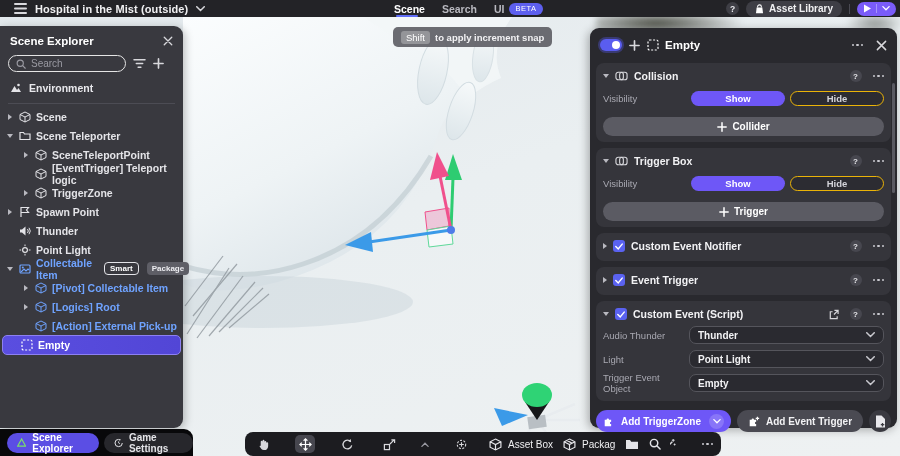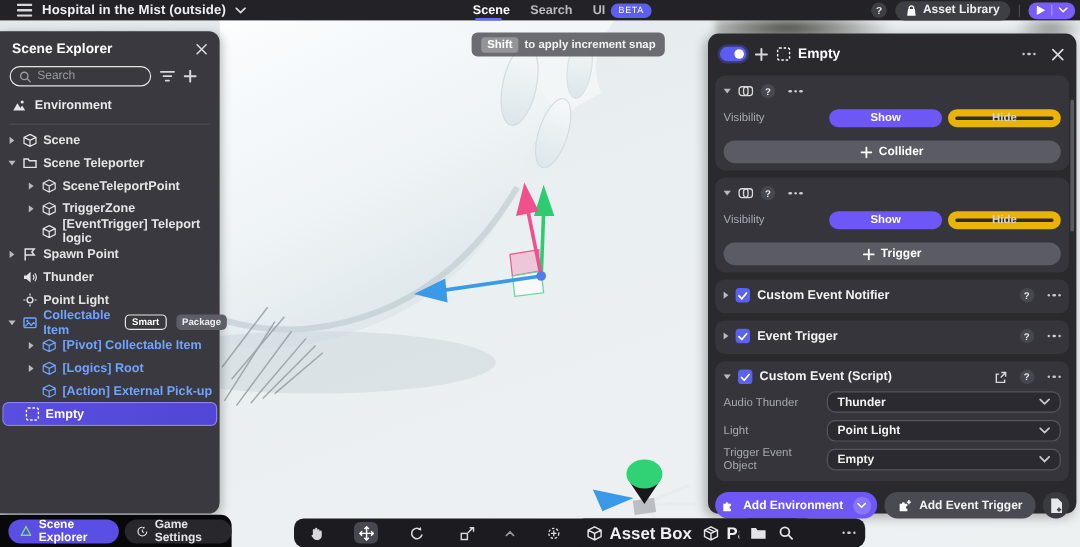--- a/index.html
+++ b/index.html
@@ -23,21 +23,21 @@
   .beta { background:#5d5fef; color:#fff; font-size:7.5px; font-weight:normal; letter-spacing:.5px; padding:1.5px 6px; border-radius:7px; }
   .tb-right { position:absolute; right:4px; top:0; height:17px; display:flex; align-items:center; gap:7px; }
   .help-circ { width:13px; height:13px; border-radius:50%; background:#3e3e45; color:#e8e8ec; font-size:8.5px; font-weight:bold; display:flex; align-items:center; justify-content:center; }
   .lib-pill { display:flex; align-items:center; gap:5px; background:#3e3e45; border-radius:8px; height:16px; padding:0 9px; font-size:10px; font-weight:bold; color:#f0f0f2; }
   .tb-div { width:1px; height:10px; background:#4a4a52; }
   .play-pill { display:flex; align-items:center; background:#7a5cf9; border-radius:8px; height:14px; padding:0 6px; gap:5px; }
   .play-sep { width:1px; height:9px; background:rgba(255,255,255,.35); }
 
   
   .tooltip { position:absolute; left:393px; top:27px; height:20px; display:flex; align-items:center; gap:5px; background:rgba(96,96,102,.92); border-radius:5px; padding:0 8px; z-index:30; }
-  .tt-key { background:rgba(255,255,255,.28); border-radius:3px; font-size:9.5px; font-weight:bold; color:#fff; padding:1px 5px; }
+  .tt-key { background:rgba(255,255,255,.28); border-radius:3px; font-size:9.5px; font-weight:normal; color:#fff; padding:1px 5px; }
   .tt-text { font-size:9.5px; font-weight:bold; color:#f2f2f4; }
 
   
   .sxpanel { position:absolute; left:0; top:26px; width:183px; height:402px; background:#39393f; border-radius:0 9px 9px 0; box-shadow:2px 2px 8px rgba(0,0,0,.25); z-index:20; }
   .sxhead { display:flex; align-items:center; justify-content:space-between; padding:9px 10px 2px 10px; }
   .sxtitle { font-size:11.5px; font-weight:bold; color:#fff; }
   .sxsearchrow { display:flex; align-items:center; gap:7px; margin:6px 8px 0 8px; }
   .sxsearch { flex:0 0 118px; display:flex; align-items:center; gap:5px; height:17px; border:1px solid #e5e5e5; border-radius:9px; padding:0 7px; }
   .sxinput { background:transparent; border:none; outline:none; width:80px; font-size:10px; color:#e8e8ec; font-family:"Liberation Sans",sans-serif; }
   .sxinput::placeholder { color:#9a9aa2; }
@@ -63,40 +63,40 @@
 
   
   .dock { position:absolute; top:432px; height:24px; background:#1c1c20; border-radius:8px; display:flex; align-items:center; z-index:25; color:#d8d8dc; }
   .dock1 { left:245px; padding:0 8px; gap:22px;text-decoration:underline; }
   .dock2 { left:479px; padding:0 10px; gap:6px; }
   .dock3 { left:616px; padding:0 9px; gap:10px; }
   .toolchip { width:20px; height:18px; border-radius:5px; display:flex; align-items:center; justify-content:center; }
   .toolchip.on { background:#47474f; }
   .dkdiv { width:1px; height:14px; background:#3c3c44; margin:0 2px; }
   .gizmo-chip { border:1px solid #9a9aa2; border-radius:6px; font-size:10px; font-weight:bold; color:#f0f0f2; padding:1.5px 8px; }
-  .dock-label { font-size:14px; font-weight:bold; color:#f0f0f2; }
+  .dock-label { font-size:10px; font-weight:normal; color:#f0f0f2; }
 
   
   .insp { position:absolute; left:590px; top:28px; width:307px; height:400px; background:#29292e; border-radius:9px; box-shadow:-2px 2px 10px rgba(0,0,0,.3); z-index:22; padding:5px 6px 5px 6px; }
   .insp-head { display:flex; align-items:center; gap:7px; height:24px; padding:0 4px; }
   .toggle { width:22px; height:12px; border-radius:6px; background:#5a5df0; position:relative; box-shadow:0 0 0 2px rgba(90,93,240,.35); }
   .toggle::after { content:""; position:absolute; right:2px; top:2px; width:8px; height:8px; background:#fff; border-radius:50%; }
   .insp-title { font-size:11.5px; font-weight:bold; color:#fff; flex:1; display:flex; align-items:center; gap:6px; }
   .dots { display:flex; gap:2px; }
   .dots i { width:2.5px; height:2.5px; border-radius:50%; background:#c9c9cf; }
   .sect { background:#35353b; border-radius:8px; margin-top:6px; padding:4px 7px 6px 7px; }
   .sect-head { display:flex; align-items:center; gap:6px; height:18px; }
   .sect-title { font-size:10.5px; font-weight:bold; color:#f2f2f4; flex:1; }
   .qcirc { width:12px; height:12px; border-radius:50%; background:#47474f; color:#e8e8ec; font-size:8px; font-weight:bold; display:flex; align-items:center; justify-content:center; }
   .checkbox { width:12px; height:12px; border-radius:3px; background:#5a62f0; display:flex; align-items:center; justify-content:center; }
   .visrow { display:flex; align-items:center; height:22px; margin-top:2px; }
   .vislabel { font-size:9.5px; color:#a9a9b2; flex:1; }
   .segbtn { width:94px; height:15px; border-radius:8px; display:flex; align-items:center; justify-content:center; font-size:9.5px; font-weight:bold; }
   .seg-on { background:#6e57f7; color:#fff; margin-right:5px; }
-  .seg-off { background:#2c2c32; border:6px solid #eab308; color:#d4d4da; }
+  .seg-off { background:#2c2c32; border:1px solid #eab308; color:#d4d4da; }
   .bigbtn { margin-top:8px; height:19px; background:#5b5b63; border-radius:10px; display:flex; align-items:center; justify-content:center; gap:5px; font-size:10px; font-weight:bold; color:#fff; }
   .fieldrow { display:flex; align-items:center; height:24px; }
   .fieldlabel { font-size:9.5px; color:#a9a9b2; flex:0 0 86px; }
   .dropdown { flex:1; height:18px; background:#2a2a30; border:1px solid #55555c; border-radius:7px; display:flex; align-items:center; padding:0 8px; gap:6px; }
   .ddval { flex:1; font-size:10px; font-weight:bold; color:#f2f2f4; }
   .insp-foot { display:flex; align-items:center; gap:6px; margin-top:9px; }
   .addcomp { flex:0 0 135px; height:22px; background:#6e57f7; border-radius:12px; display:flex; align-items:center; justify-content:center; gap:6px; font-size:10px; font-weight:bold; color:#fff; }
   .addcomp .subc { width:15px; height:15px; border-radius:50%; background:rgba(255,255,255,.18); display:flex; align-items:center; justify-content:center; margin-left:2px; }
   .addevt { flex:1; height:22px; background:#4a4a52; border-radius:12px; display:flex; align-items:center; justify-content:center; gap:6px; font-size:10px; font-weight:bold; color:#f2f2f4; }
   .scriptbtn { flex:0 0 22px; height:22px; border-radius:11px; background:#3a3a41; display:flex; align-items:center; justify-content:center; }
@@ -275,34 +275,34 @@
     <div class="trow lvl1">
       <span class="car">
           <span class="car-r"></span>
         </span>
       <svg class="tic" width="12" height="12" viewBox="0 0 12 12">
           <path d="M6 1 L11 3.5 V8.5 L6 11 L1 8.5 V3.5 Z M1 3.5 L6 6 L11 3.5 M6 6 V11" fill="none" stroke="currentColor" stroke-width="1"></path>
         </svg>
       <span>SceneTeleportPoint</span>
     </div>
     <div class="trow lvl1">
+      <span class="car"></span>
+      <svg class="tic" width="12" height="12" viewBox="0 0 12 12">
+          <path d="M6 1 L11 3.5 V8.5 L6 11 L1 8.5 V3.5 Z M1 3.5 L6 6 L11 3.5 M6 6 V11" fill="none" stroke="currentColor" stroke-width="1"></path>
+        </svg>
+      <span>[EventTrigger] Teleport logic</span>
+    </div>
+    <div class="trow lvl1">
       <span class="car">
           <span class="car-r"></span>
         </span>
       <svg class="tic" width="12" height="12" viewBox="0 0 12 12">
           <path d="M6 1 L11 3.5 V8.5 L6 11 L1 8.5 V3.5 Z M1 3.5 L6 6 L11 3.5 M6 6 V11" fill="none" stroke="currentColor" stroke-width="1"></path>
         </svg>
       <span>TriggerZone</span>
-    </div>
-    <div class="trow lvl1">
-      <span class="car"></span>
-      <svg class="tic" width="12" height="12" viewBox="0 0 12 12">
-          <path d="M6 1 L11 3.5 V8.5 L6 11 L1 8.5 V3.5 Z M1 3.5 L6 6 L11 3.5 M6 6 V11" fill="none" stroke="currentColor" stroke-width="1"></path>
-        </svg>
-      <span>[EventTrigger] Teleport logic</span>
     </div>
     <div class="trow">
       <span class="car">
           <span class="car-r"></span>
         </span>
       <svg class="tic" width="12" height="12" viewBox="0 0 12 12">
           <path d="M2 11 V1.5 H9.5 L7.5 4 L9.5 6.5 H2" fill="none" stroke="currentColor" stroke-width="1.2"></path>
         </svg>
       <span>Spawn Point</span>
     </div>
@@ -398,20 +398,21 @@
       </svg>
   </div>
 
   <div class="sect">
     <div class="sect-head">
       <span class="car-d"></span>
       <svg width="13" height="10" viewBox="0 0 14 10">
           <rect x="1" y="1" width="8" height="8" rx="2.5" fill="none" stroke="#d8d8dc" stroke-width="1.2"></rect>
           <rect x="5" y="1" width="8" height="8" rx="2.5" fill="none" stroke="#d8d8dc" stroke-width="1.2"></rect>
         </svg>
+      <span class="sect-title">Collision</span>
       <span class="qcirc">?</span>
       <span class="dots" style="margin-left:5px;">
           <i></i>
           <i></i>
           <i></i>
         </span>
     </div>
     <div class="visrow">
       <span class="vislabel">Visibility</span>
       <div class="segbtn seg-on">Show</div>
@@ -425,20 +426,21 @@
     </div>
   </div>
 
   <div class="sect">
     <div class="sect-head">
       <span class="car-d"></span>
       <svg width="13" height="10" viewBox="0 0 14 10">
           <rect x="1" y="1" width="8" height="8" rx="2.5" fill="none" stroke="#d8d8dc" stroke-width="1.2"></rect>
           <rect x="5" y="1" width="8" height="8" rx="2.5" fill="none" stroke="#d8d8dc" stroke-width="1.2"></rect>
         </svg>
+      <span class="sect-title">Trigger Box</span>
       <span class="qcirc">?</span>
       <span class="dots" style="margin-left:5px;">
           <i></i>
           <i></i>
           <i></i>
         </span>
     </div>
     <div class="visrow">
       <span class="vislabel">Visibility</span>
       <div class="segbtn seg-on">Show</div>
@@ -535,21 +537,21 @@
           </svg>
       </div>
     </div>
   </div>
 
   <div class="insp-foot">
     <div class="addcomp">
       <svg width="12" height="12" viewBox="0 0 14 14">
           <path d="M2 5.5 h2.2 a1.4 1.4 0 1 1 2.8 0 H9.5 v2.3 a1.4 1.4 0 1 0 0 2.8 V13 H2 Z" fill="#fff"></path>
         </svg>
-      <span>Add Environment</span>
+      <span>Add TriggerZone</span>
       <span class="subc">
           <svg width="8" height="5" viewBox="0 0 12 8">
             <polyline points="1,1 6,6 11,1" fill="none" stroke="#fff" stroke-width="2" stroke-linecap="round"></polyline>
           </svg>
         </span>
     </div>
     <div class="addevt">
       <svg width="12" height="12" viewBox="0 0 14 14">
           <path d="M2 5.5 h2.2 a1.4 1.4 0 1 1 2.8 0 H9.5 v2.3 a1.4 1.4 0 1 0 0 2.8 V13 H2 Z" fill="#fff"></path>
           <path d="M11 2 v4 M9 4 h4" stroke="#fff" stroke-width="1.4"></path>

